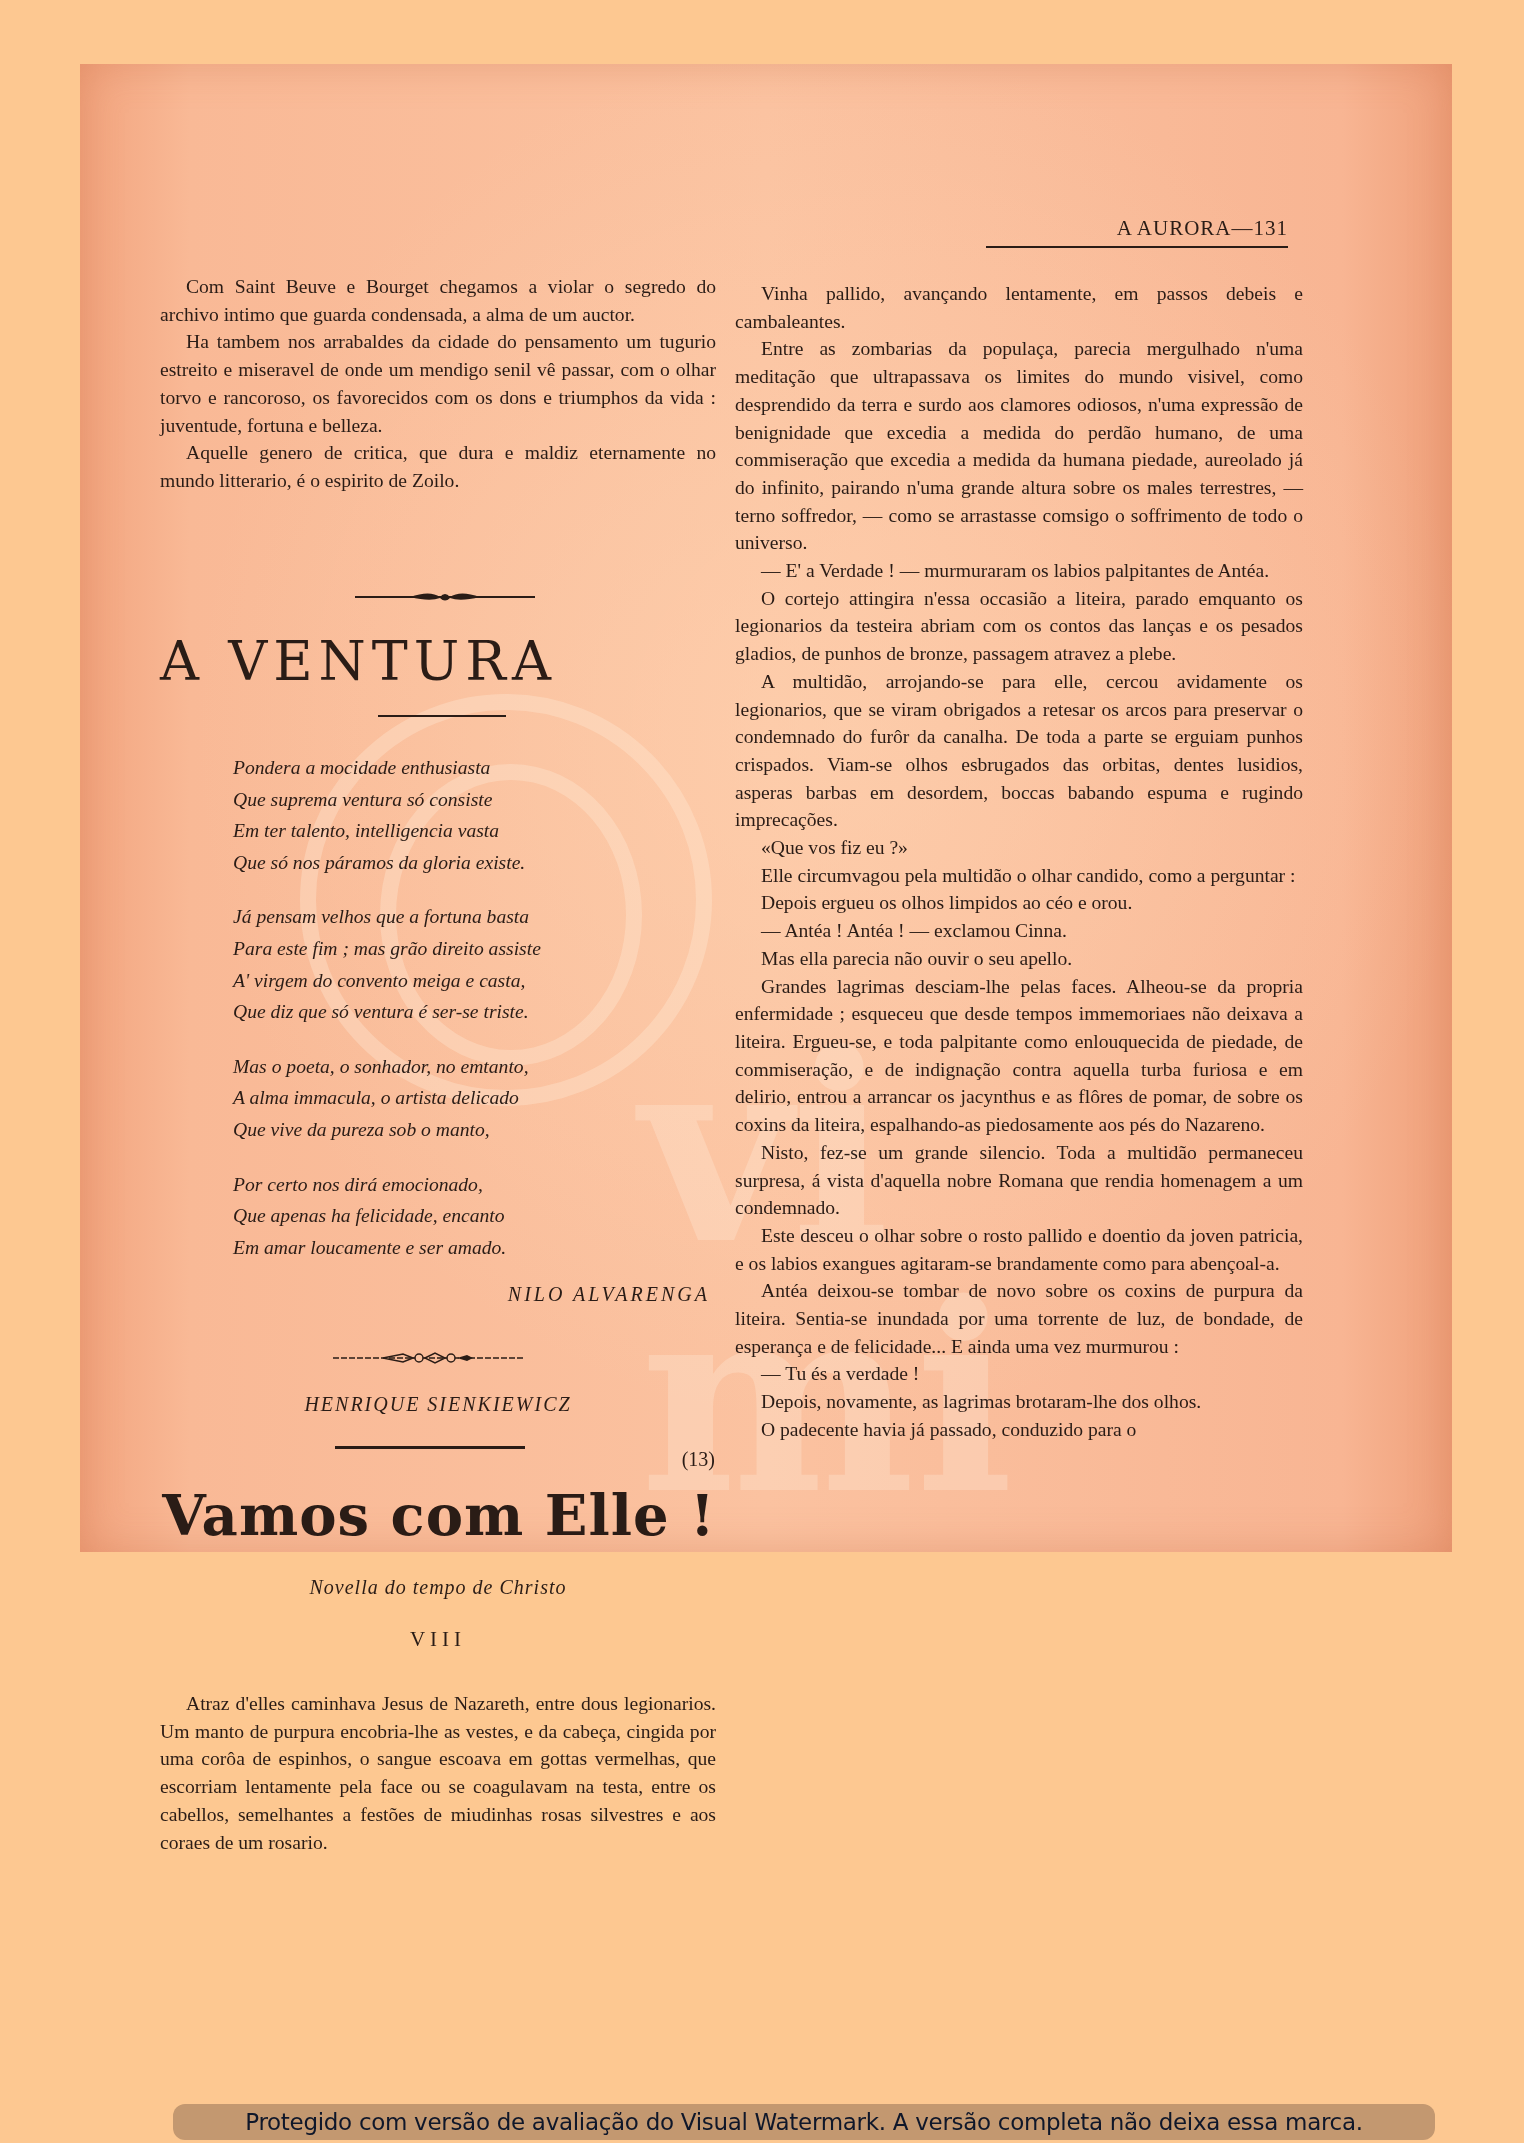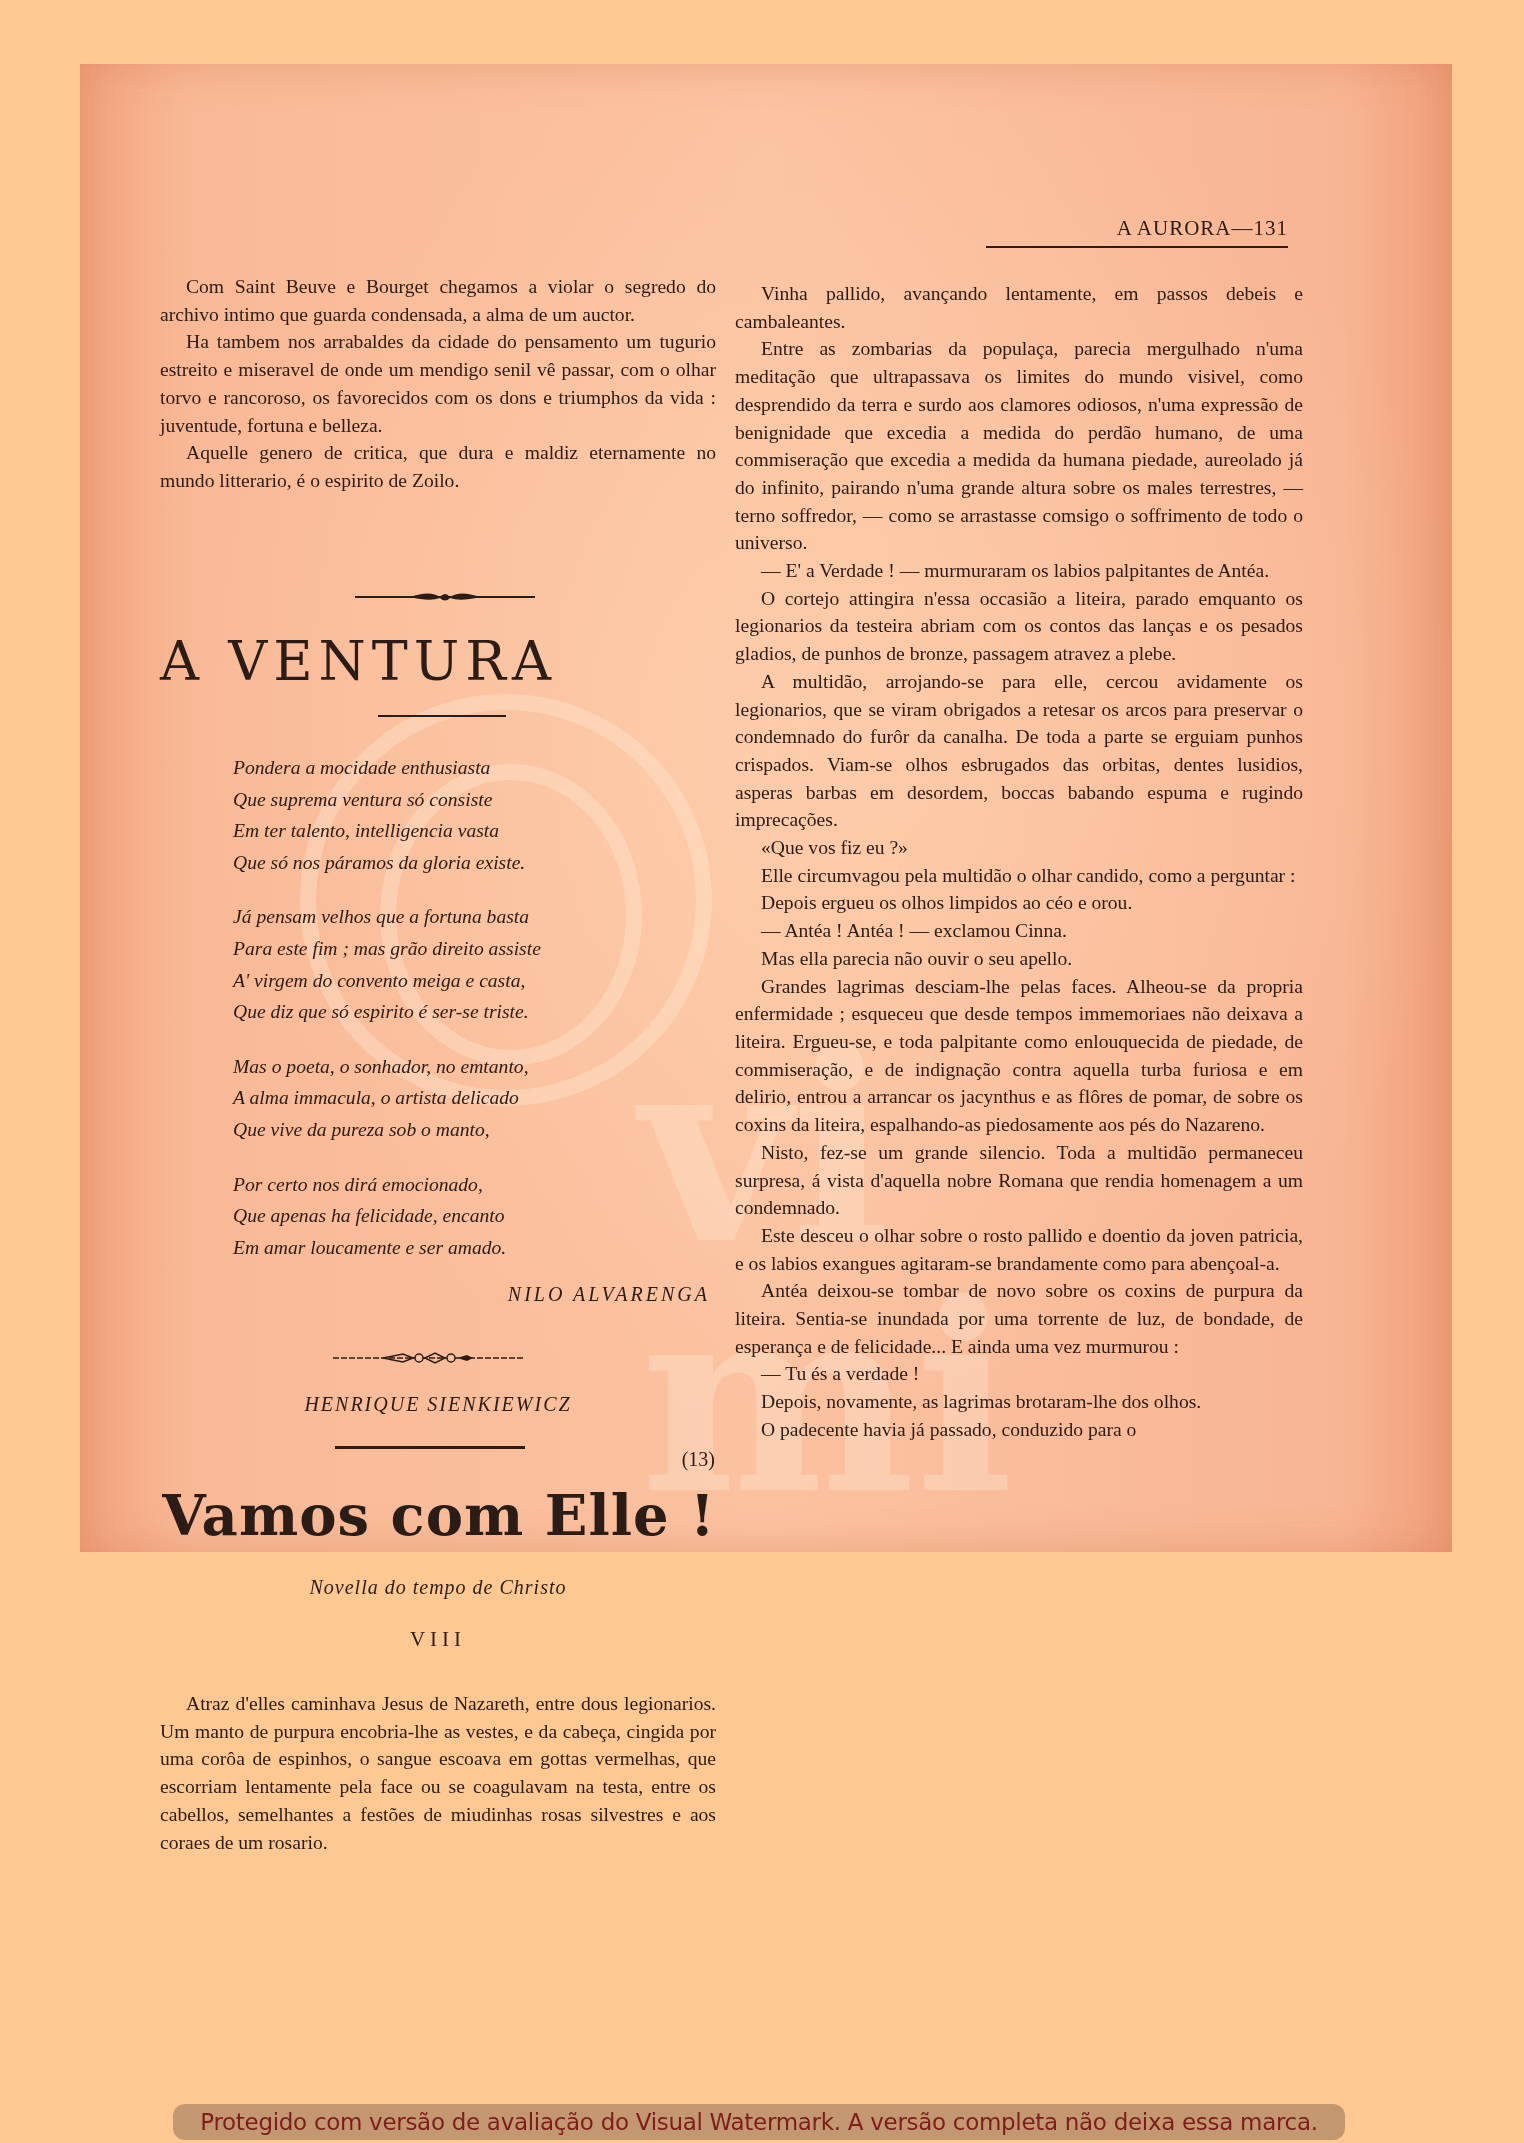--- a/index.html
+++ b/index.html
@@ -46,23 +46,23 @@
     font-family:"DejaVu Serif", serif; font-size:56px; font-weight:bold; letter-spacing:1px; white-space:nowrap;
   }
   .subtitle { position:absolute; left:160px; top:1576px; width:556px; text-align:center; font-style:italic; font-size:20px; letter-spacing:1px; }
   .chapter { position:absolute; left:160px; top:1627px; width:556px; text-align:center; font-size:21px; letter-spacing:5px; }
   #col-left-bottom { left:160px; top:1690px; width:556px; }
 
   .wm-circle { position:absolute; border-radius:50%; border:16px solid rgba(255,235,215,0.35); pointer-events:none; }
   .wm-letters { position:absolute; font-family:"DejaVu Serif", serif; font-weight:bold; color:rgba(255,235,215,0.33); pointer-events:none; }
 
   .wm-bar {
-    position:absolute; left:173px; top:2104px; width:1172px; height:36px;
+    position:absolute; left:173px; top:2104px; width:1262px; height:36px;
     background:#c39870; border-radius:12px;
-    color:#7f1d1d; font-family:"DejaVu Sans", sans-serif; font-size:23px; line-height:36px;
+    color:#0f172a; font-family:"DejaVu Sans", sans-serif; font-size:23px; line-height:36px;
     text-align:center; white-space:nowrap; letter-spacing:-0.3px;
   }
 </style>
 </head>
 <body>
 
 <div class="page">
 
   <div class="wm-circle" style="left:220px;top:630px;width:380px;height:380px;"></div>
   <div class="wm-circle" style="left:300px;top:700px;width:230px;height:270px;"></div>
@@ -90,21 +90,21 @@
   <div class="stanza">
     <span class="line">Pondera a mocidade enthusiasta</span>
     <span class="line">Que suprema ventura só consiste</span>
     <span class="line">Em ter talento, intelligencia vasta</span>
     <span class="line">Que só nos páramos da gloria existe.</span>
   </div>
   <div class="stanza">
     <span class="line">Já pensam velhos que a fortuna basta</span>
     <span class="line">Para este fim ; mas grão direito assiste</span>
     <span class="line">A' virgem do convento meiga e casta,</span>
-    <span class="line">Que diz que só espirito é ser-se triste.</span>
+    <span class="line">Que diz que só ventura é ser-se triste.</span>
   </div>
   <div class="stanza">
     <span class="line">Mas o poeta, o sonhador, no emtanto,</span>
     <span class="line">A alma immacula, o artista delicado</span>
     <span class="line">Que vive da pureza sob o manto,</span>
   </div>
   <div class="stanza">
     <span class="line">Por certo nos dirá emocionado,</span>
     <span class="line">Que apenas ha felicidade, encanto</span>
     <span class="line">Em amar loucamente e ser amado.</span>

